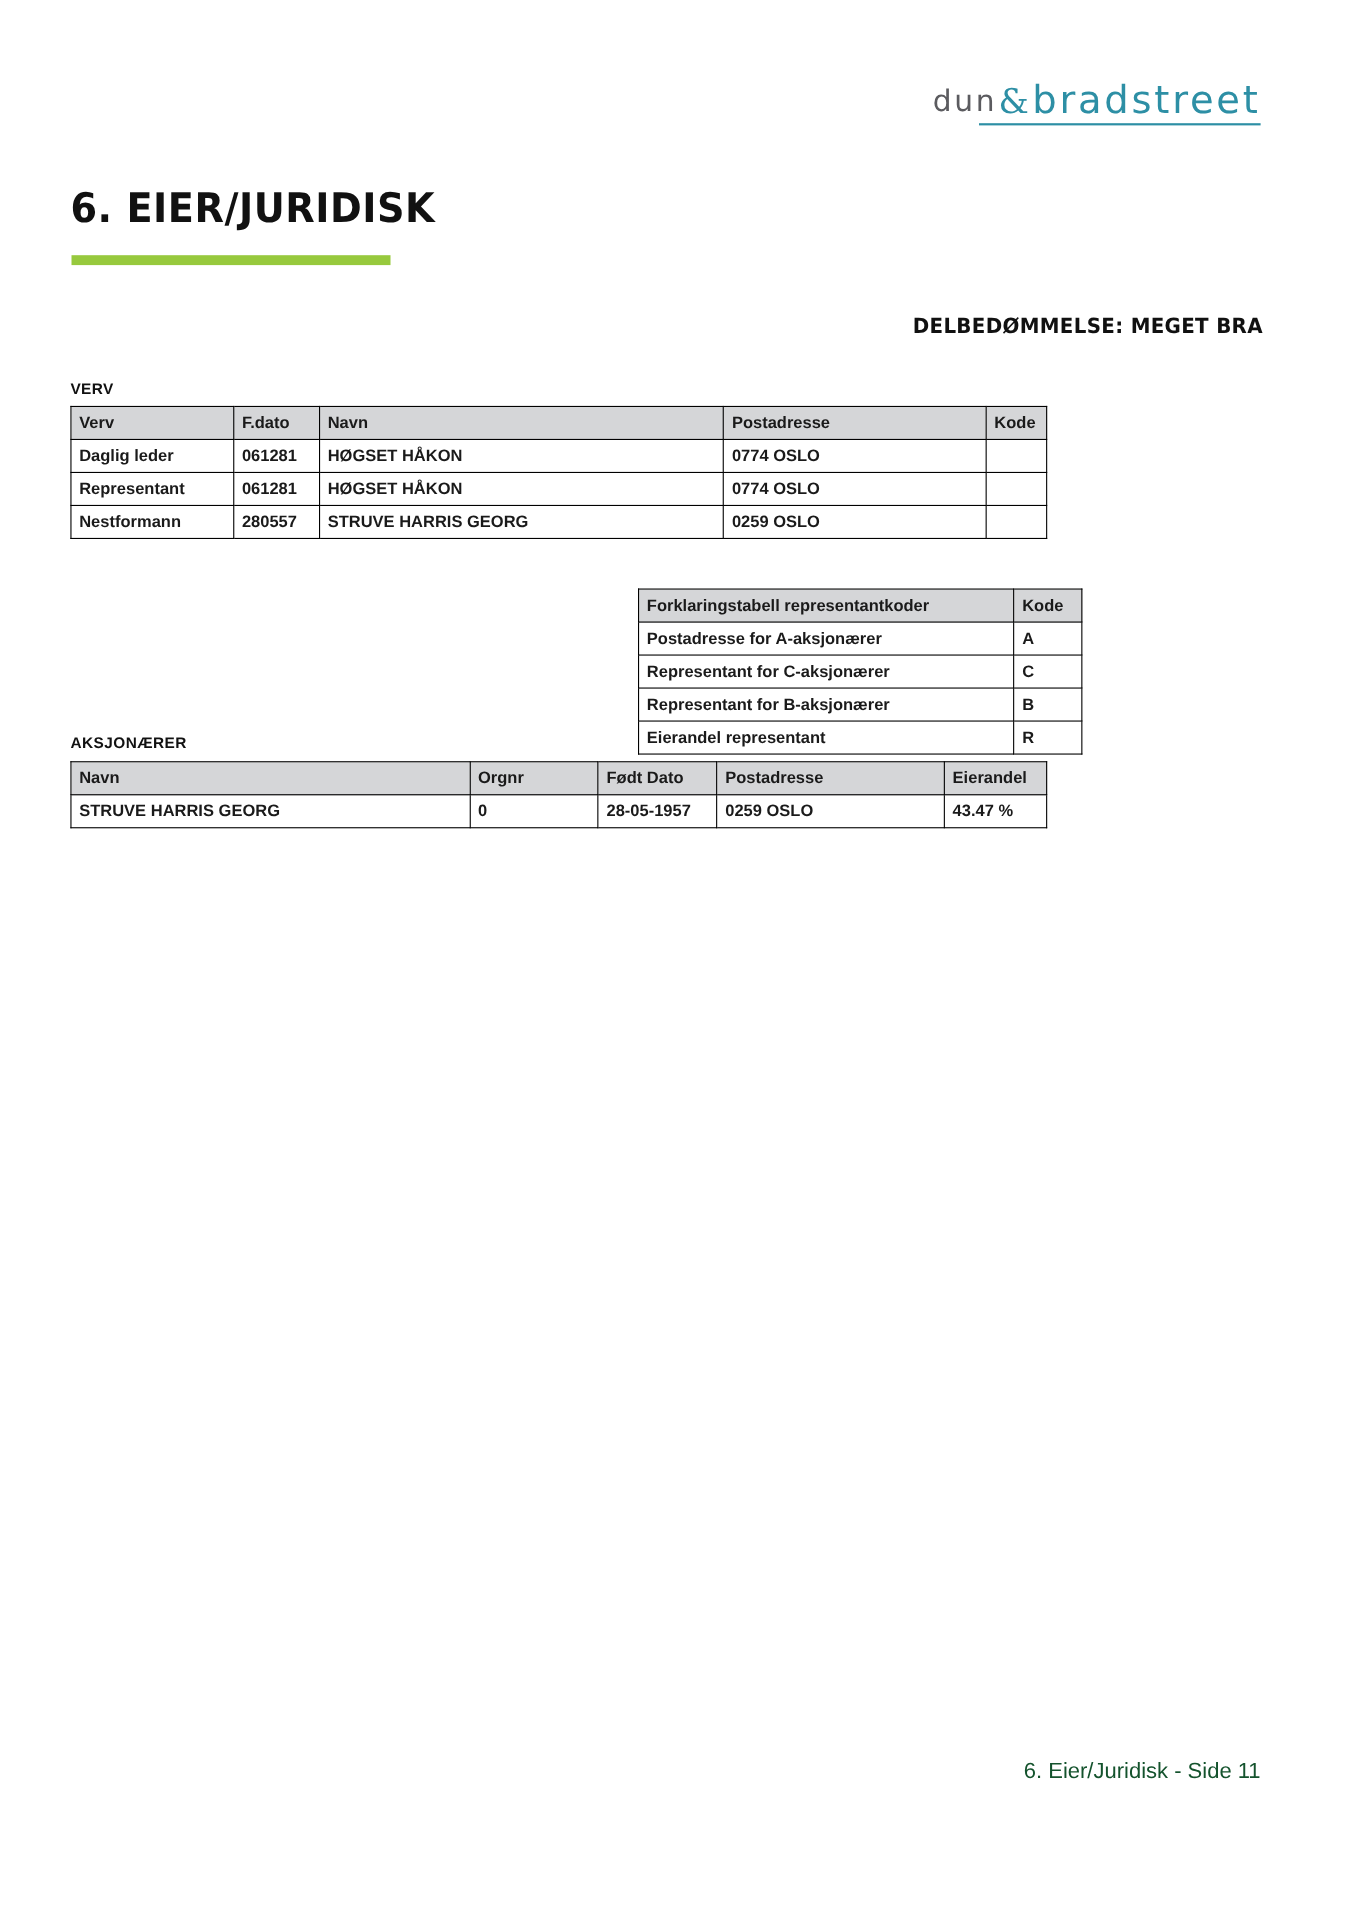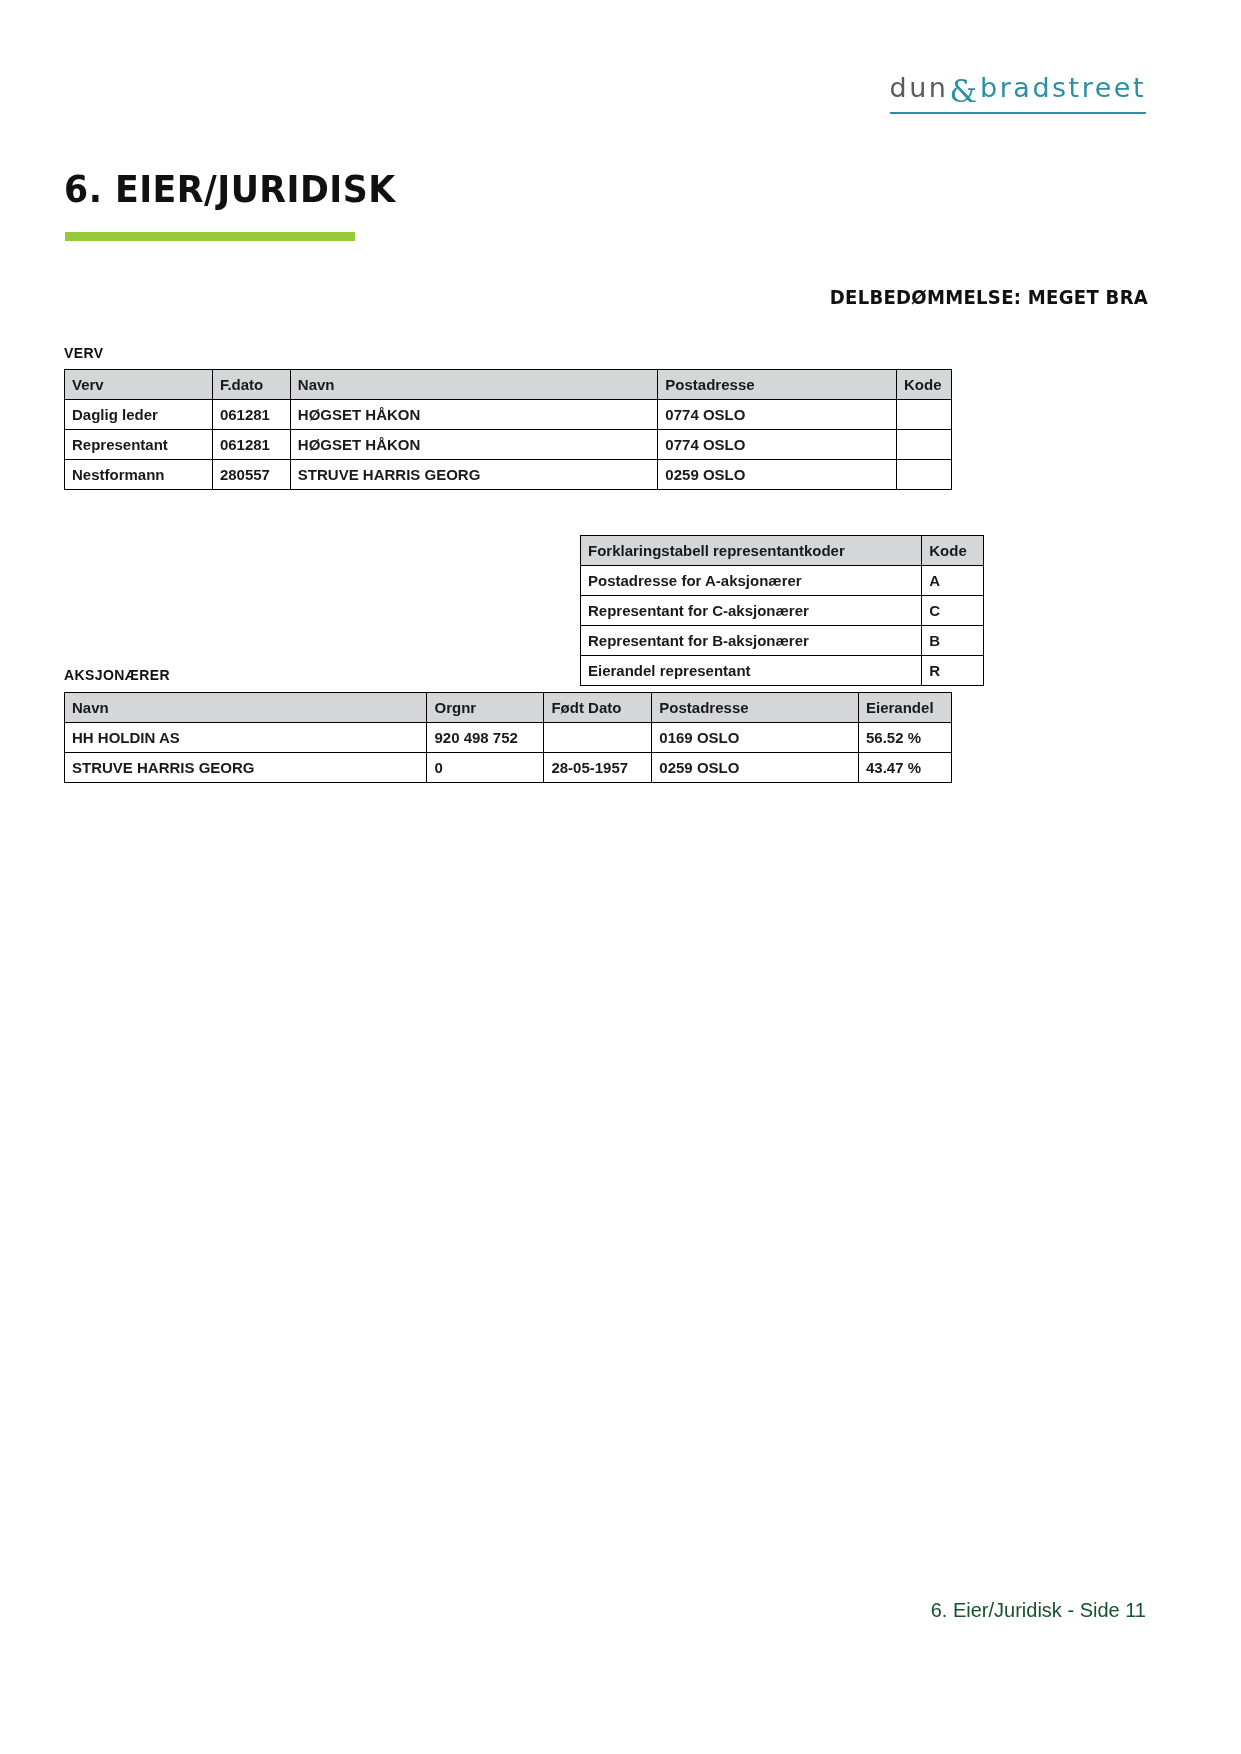--- a/index.html
+++ b/index.html
@@ -20,39 +20,39 @@
     height: 1754px;
     box-sizing: border-box;
   }
 
   
   .logo {
     position: absolute;
     top: 72px;
     right: 95px;
     display: flex;
-    align-items: flex-start;
+    align-items: center;
     letter-spacing: 2px;
   }
   .logo .dun {
     font-size: 27px;
     color: #5b5b5f;
     font-family: "DejaVu Sans", sans-serif;
     letter-spacing: 2.5px;
   }
   .logo .amp {
     font-size: 31px;
     color: #2d8fa5;
     font-family: "DejaVu Serif", serif;
     margin: 0 1px;
     position: relative;
     top: 1px;
   }
   .logo .bradstreet {
-    font-size: 27px;
+    font-size: 35px;
     color: #2d8fa5;
     font-family: "DejaVu Sans", sans-serif;
     letter-spacing: 2.5px;
   }
   .logo-rule {
     position: absolute;
     top: 112px;
     right: 95px;
     width: 256px;
     height: 2px;
@@ -277,27 +277,20 @@
       <tr>
         <th>Navn</th>
         <th>Orgnr</th>
         <th>Født Dato</th>
         <th>Postadresse</th>
         <th>Eierandel</th>
       </tr>
     </thead>
     <tbody>
       <tr>
-        <td>HH HOLDIN AS</td>
-        <td>920 498 752</td>
-        <td></td>
-        <td>0169 OSLO</td>
-        <td>56.52 %</td>
-      </tr>
-      <tr>
         <td>STRUVE HARRIS GEORG</td>
         <td>0</td>
         <td>28-05-1957</td>
         <td>0259 OSLO</td>
         <td>43.47 %</td>
       </tr>
     </tbody>
   </table>
 
   <div class="footer">6. Eier/Juridisk - Side 11</div>

